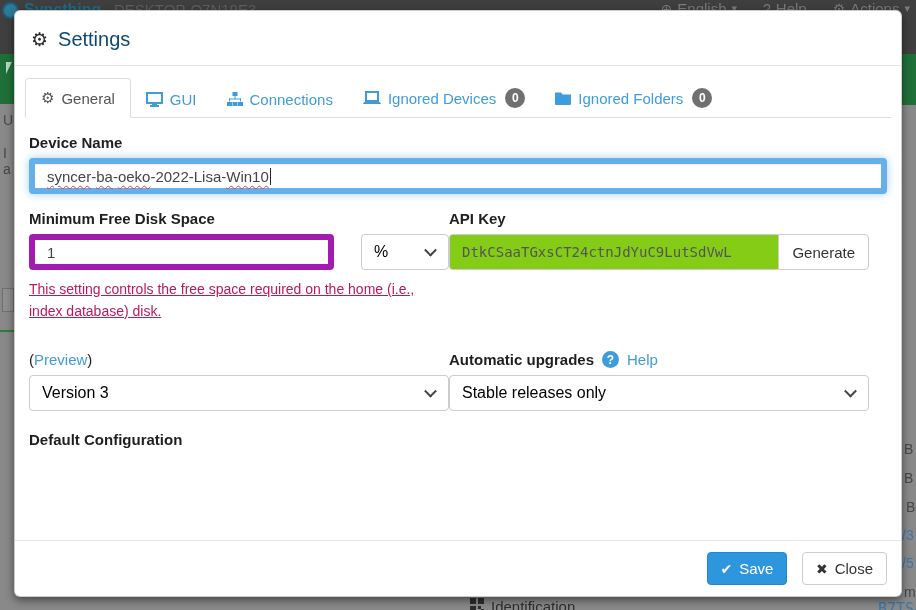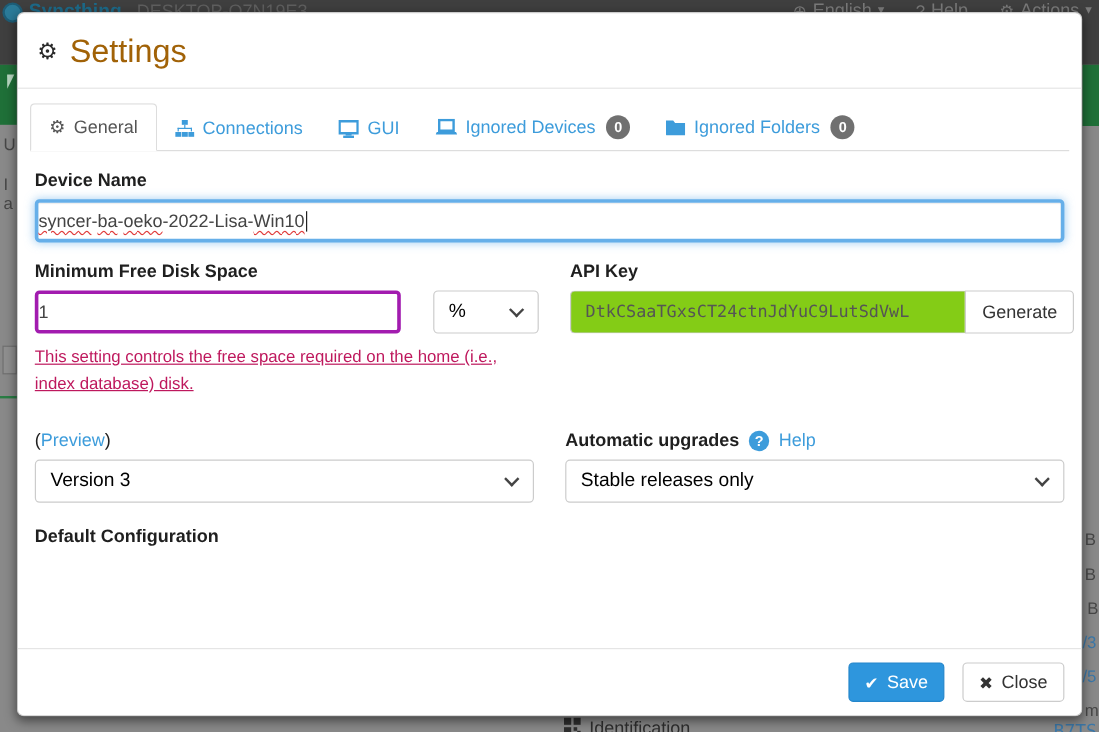--- a/index.html
+++ b/index.html
@@ -22,44 +22,44 @@
   .frag-blue { color:#3c78a8; }
   .bg-inputfrag { position:absolute; left:2px; top:288px; width:12px; height:24px; border:1px solid #6f6f6f; background:#8f8f8f; }
   .bg-greenline { position:absolute; left:0; top:330px; width:14px; height:2px; background:#2a7d44; }
   .bg-bottomrow { position:absolute; left:470px; top:598px; display:flex; align-items:center; gap:7px; color:#2e2e2e; font-size:15px; }
   .bg-devid { position:absolute; left:878px; top:600px; color:#3c78a8; font-size:15px; font-family:"DejaVu Sans Mono", monospace; }
 
   
   .modal { position:absolute; left:14px; top:10px; width:888px; height:587px; background:#fff;
            border-radius:6px; box-shadow:0 3px 9px rgba(0,0,0,.5); border:1px solid rgba(0,0,0,.2); }
   .modal-header { padding:17px 16px 14px 16px; border-bottom:1px solid #e5e5e5; display:flex; align-items:center; gap:10px; }
-  .modal-title { font-size:27px; color:#a16207; }
+  .modal-title { font-size:20px; color:#0c4a6e; }
   .gear { font-size:19px; color:#2b2b2b; line-height:1; }
   .modal-body { padding:12px 10px 0 10px; }
 
   
   .tabs { display:flex; align-items:flex-end; border-bottom:1px solid #ddd; padding-left:0; }
   .tab { display:flex; align-items:center; gap:7px; padding:10px 15px; font-size:15px; color:#3d9cdb; cursor:pointer; margin-bottom:-1px; }
   .tab.active { color:#555; background:#fff; border:1px solid #ddd; border-bottom:1px solid #fff; border-radius:4px 4px 0 0; }
   .tab .ticon { display:inline-flex; }
   .badge { background:#707070; color:#fff; font-size:12px; font-weight:bold; min-width:20px; height:20px; border-radius:10px;
            display:inline-flex; align-items:center; justify-content:center; padding:0 6px; margin-left:2px; }
 
   .section { padding:0 4px; }
   .lbl { font-weight:bold; font-size:15px; color:#1f1f1f; margin:16px 0 7px 0; display:flex; align-items:flex-end; gap:8px; }
   .lbl .link { color:#3d9cdb; font-weight:normal; }
   .paren { font-weight:normal; color:#222; }
 
   input, select, .textbox { font-family:"Liberation Sans", sans-serif; font-size:15px; color:#444; }
-  .input { width:100%; height:36px; border:3px solid #a21caf; border-radius:4px; padding:6px 0; background:#fff; display:flex; align-items:center; }
+  .input { width:100%; height:36px; border:6px solid #a21caf; border-radius:4px; padding:6px 12px; background:#fff; display:flex; align-items:center; }
   .input.focused { border-color:#66afe9; box-shadow:inset 0 1px 1px rgba(0,0,0,.075), 0 0 8px rgba(102,175,233,.6); }
   .misspelled { text-decoration:underline wavy #e03c3c 1px; text-underline-offset:3px; }
   .caret-bar { display:inline-block; width:1px; height:17px; background:#222; margin-left:1px; vertical-align:middle; }
 
-  .cols { display:flex; gap:26px; }
+  .cols { display:flex; }
   .col { width:420px; }
   .minfree-row { display:flex; gap:27px; }
   .minfree-input { width:305px; }
   .selwrap { position:relative; height:36px; border:1px solid #ccc; border-radius:4px; background:#fff; display:flex; align-items:center; padding:0 28px 0 12px; cursor:pointer; }
   .selwrap::after { content:""; position:absolute; right:13px; top:50%; width:7px; height:7px;
                     border-right:2px solid #444; border-bottom:2px solid #444; transform:translateY(-70%) rotate(45deg); }
   .sel-unit { width:88px; }
   .sel-full { width:100%; }
   .helptext { color:#be185d; font-size:14px; line-height:1.55; margin-top:9px; max-width:432px;text-decoration:underline; }
 
@@ -150,45 +150,45 @@
   </div>
 
   <div class="modal-body">
     <div class="tabs">
       <div class="tab active">
         <span class="ticon" style="font-size:15px;">⚙</span>
         <span>General</span>
       </div>
       <div class="tab">
         <span class="ticon">
+          <svg width="17" height="15" viewBox="0 0 17 15" fill="currentColor">
+              <path d="M1 1h15v10H1z" fill="none" stroke="currentColor" stroke-width="2"></path>
+              <rect x="6" y="11" width="5" height="2"></rect>
+              <rect x="4" y="13" width="9" height="2"></rect>
+            </svg>
+        </span>
+        <span>GUI</span>
+      </div>
+      <div class="tab">
+        <span class="ticon">
           <svg width="16" height="15" viewBox="0 0 16 15" fill="currentColor">
               <rect x="5.5" y="0" width="5" height="4"></rect>
               <rect x="7.5" y="4" width="1" height="3"></rect>
               <rect x="2" y="6.5" width="12" height="1"></rect>
               <rect x="2" y="6.5" width="1" height="3"></rect>
               <rect x="13" y="6.5" width="1" height="3"></rect>
               <rect x="0" y="10" width="5" height="4"></rect>
               <rect x="5.5" y="10" width="5" height="4"></rect>
               <rect x="11" y="10" width="5" height="4"></rect>
             </svg>
         </span>
         <span>Connections</span>
       </div>
       <div class="tab">
         <span class="ticon">
-          <svg width="17" height="15" viewBox="0 0 17 15" fill="currentColor">
-              <path d="M1 1h15v10H1z" fill="none" stroke="currentColor" stroke-width="2"></path>
-              <rect x="6" y="11" width="5" height="2"></rect>
-              <rect x="4" y="13" width="9" height="2"></rect>
-            </svg>
-        </span>
-        <span>GUI</span>
-      </div>
-      <div class="tab">
-        <span class="ticon">
           <svg width="18" height="14" viewBox="0 0 18 14" fill="currentColor">
               <path d="M3 1h12v9H3z" fill="none" stroke="currentColor" stroke-width="2"></path>
               <path d="M1 11h16l1 2H0z"></path>
             </svg>
         </span>
         <span>Ignored Devices</span>
         <span class="badge">0</span>
       </div>
       <div class="tab">
         <span class="ticon">

